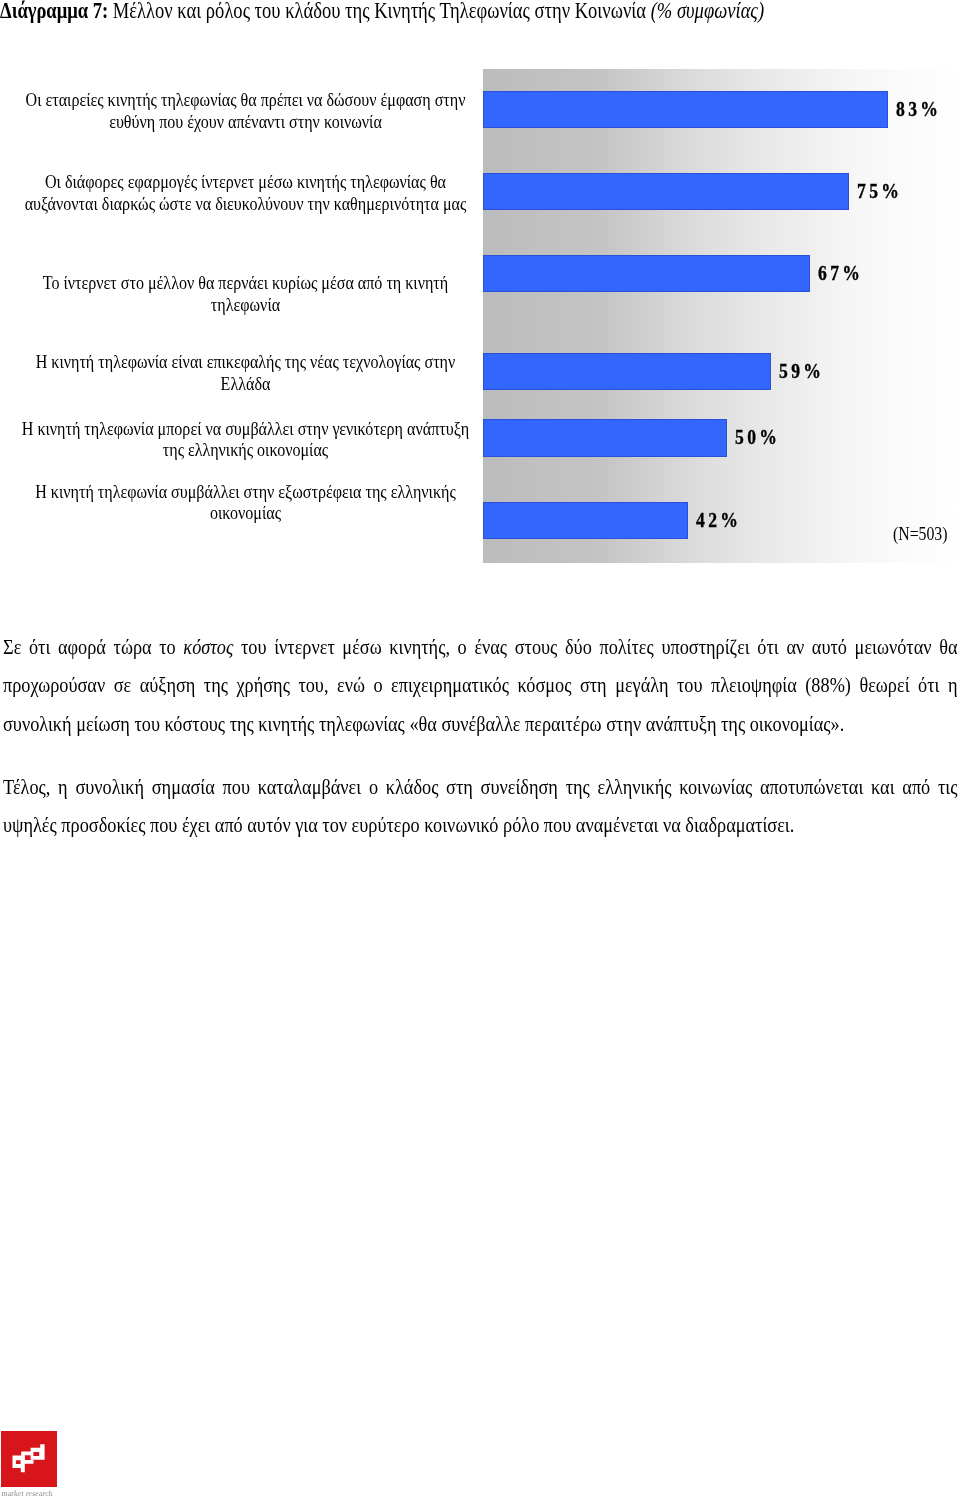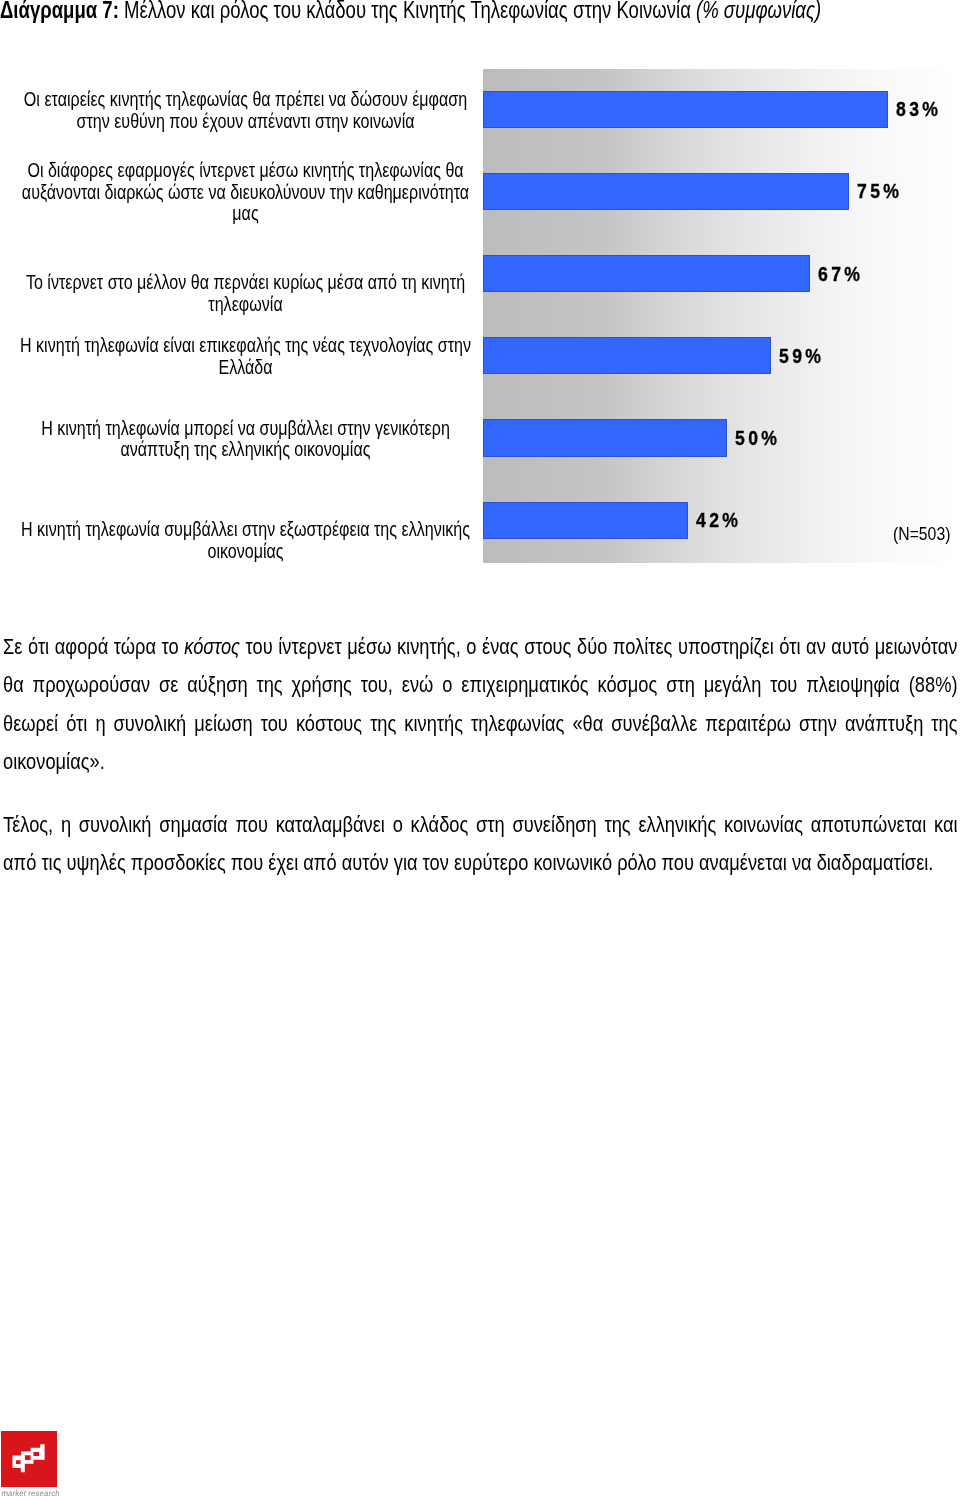--- a/index.html
+++ b/index.html
@@ -1,18 +1,18 @@
 <!DOCTYPE html>
 <html><head>
 <meta charset="utf-8">
 <style>
   html,body{margin:0;padding:0;}
   body{width:960px;height:1499px;background:#ffffff;
        font-family:"Liberation Sans",sans-serif;color:#000000;}
-  .page{position:relative;width:960px;height:1499px;overflow:hidden;background:#fff;}
+  .page{position:relative;width:960px;height:1499px;overflow:hidden;background:#fff;font-family:Liberation Serif, serif;}
 
   
   .title{position:absolute;left:0px;top:-1px;white-space:nowrap;
          font-size:23.6px;line-height:22px;
          transform:scaleX(0.786);transform-origin:0 0;}
   .title .b{font-weight:bold;}
   .title .i{font-style:italic;}
 
   
   .chart{position:absolute;left:0;top:0;width:960px;height:620px;}
@@ -67,49 +67,49 @@
     <div class="plot"></div>
     <div id="rows">
         <div class="row" style="top: 69.4px;">
           <div style="position: absolute; left: 0px; top: 0.2px; width: 960px; height: 82.2px; display: flex; align-items: center;">
             <div class="rowlabel" style="position: relative;">Οι εταιρείες κινητής τηλεφωνίας θα πρέπει να δώσουν έμφαση στην ευθύνη που έχουν απέναντι στην κοινωνία</div>
           </div>
           <div class="bar" style="width: 405.455px; background: rgb(51, 102, 255);"></div>
           <div class="val" style="left: 896.455px;">83%</div>
         </div>
         <div class="row" style="top: 151.6px;">
-          <div style="position: absolute; left: 0px; top: 8px; width: 960px; height: 82.2px; display: flex; ">
+          <div style="position: absolute; left: 0px; top: 0; width: 960px; height: 82.2px; display: flex; align-items: center;">
             <div class="rowlabel" style="position: relative;">Οι διάφορες εφαρμογές ίντερνετ μέσω κινητής τηλεφωνίας θα αυξάνονται διαρκώς ώστε να διευκολύνουν την καθημερινότητα μας</div>
           </div>
           <div class="bar" style="width: 366.375px; background: rgb(51, 102, 255);"></div>
           <div class="val" style="left: 857.375px;">75%</div>
         </div>
         <div class="row" style="top: 233.8px;">
           <div style="position: absolute; left: 0px; top: 0.2px; width: 960px; height: 82.2px; display: flex; align-items: flex-end;">
             <div class="rowlabel" style="position: relative;">Το ίντερνετ στο μέλλον θα περνάει κυρίως μέσα από τη κινητή τηλεφωνία</div>
           </div>
           <div class="bar" style="width: 327.295px; background: rgb(51, 102, 255);"></div>
           <div class="val" style="left: 818.295px;">67%</div>
         </div>
-        <div class="row" style="top: 316px;">
+        <div class="row" style="top: 332px;">
           <div style="position: absolute; left: 0px; top: 0.2px; width: 960px; height: 82.2px; display: flex; align-items: center;">
             <div class="rowlabel" style="position: relative;">Η κινητή τηλεφωνία είναι επικεφαλής της νέας τεχνολογίας στην Ελλάδα</div>
           </div>
           <div class="bar" style="width: 288.215px; background: rgb(51, 102, 255);"></div>
           <div class="val" style="left: 779.215px;">59%</div>
         </div>
         <div class="row" style="top: 398.2px;">
           <div style="position: absolute; left: 0px; top: 0.2px; width: 872px; height: 82.2px; display: flex; align-items: center;">
             <div class="rowlabel" style="position: relative;">Η κινητή τηλεφωνία μπορεί να συμβάλλει στην γενικότερη ανάπτυξη της ελληνικής οικονομίας</div>
           </div>
           <div class="bar" style="width: 244.25px; background: rgb(51, 102, 255);"></div>
           <div class="val" style="left: 735.25px;">50%</div>
         </div>
         <div class="row" style="top: 480.4px;">
-          <div style="position: absolute; left: 0px; top: 0.2px; width: 852px; height: 82.2px; display: flex; align-items: flex-end;">
+          <div style="position: absolute; left: 0px; top: 0.2px; width: 852px; height: 82.2px; display: flex; align-items: flex-start;">
             <div class="rowlabel" style="position: relative;">Η κινητή τηλεφωνία συμβάλλει στην εξωστρέφεια της ελληνικής οικονομίας</div>
           </div>
           <div class="bar" style="width: 205.17px; background: rgb(51, 102, 255);"></div>
           <div class="val" style="left: 696.17px;">42%</div>
         </div>
       </div>
     <div class="nval">(N=503)</div>
   </div>
 
   <div class="body">

